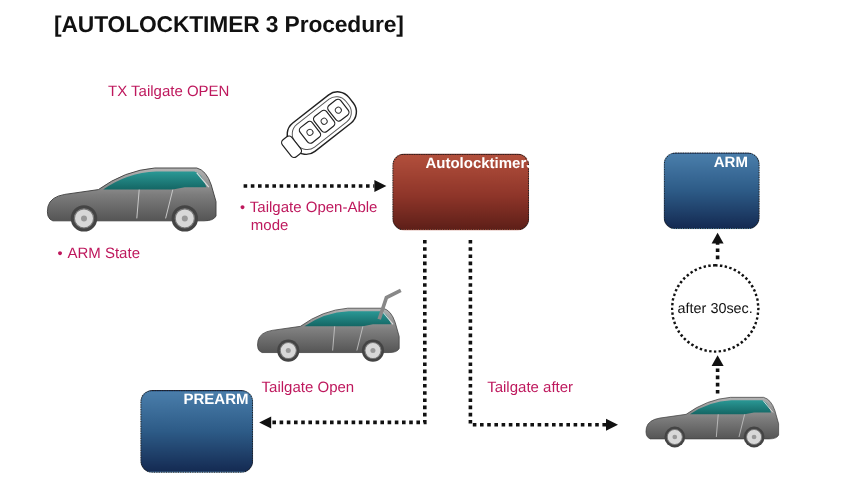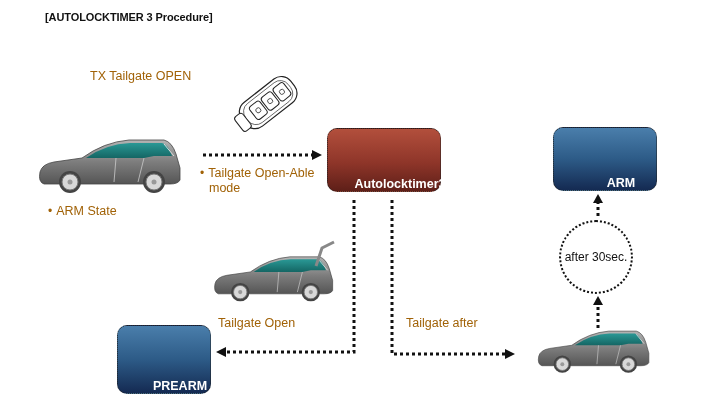--- a/index.html
+++ b/index.html
@@ -1,23 +1,23 @@
 <!DOCTYPE html>
 <html><head>
 <meta charset="utf-8">
 <style>
   html, body { margin:0; padding:0; background:#ffffff; }
   body { width:701px; height:414px; position:relative; overflow:hidden;
          font-family:"Liberation Sans", sans-serif; color:#111; }
   .abs { position:absolute; }
-  .title { left:12px; top:11px; font-size:11px; font-weight:bold; letter-spacing:-0.1px;padding-left:33px; }
-  .label { font-size:12.5px; color:#a16207; white-space:nowrap; }
+  .title { left:12px; top:11px; font-size:19px; font-weight:bold; letter-spacing:-0.1px;padding-left:33px; }
+  .label { font-size:12.5px; color:#be185d; white-space:nowrap; }
   .bullet::before { content:"\2022"; margin-right:4px; font-size:12px; }
   .box { border-radius:10px; border:1.5px dotted #222; color:#fff; font-weight:bold;
-         display:flex; align-items:flex-end; justify-content:center; font-size:12.5px; box-sizing:border-box;padding-left:32px; }
+         display:flex; align-items:flex-start; justify-content:center; font-size:12.5px; box-sizing:border-box;padding-left:32px; }
   .box-red { background:linear-gradient(#b24f3c 0%, #8e3529 55%, #5e1f18 100%); }
   .box-blue { background:linear-gradient(#4a7eab 0%, #2d5b87 50%, #142a52 100%); }
   .timer { width:74px; height:74px; border-radius:50%; border:2.5px dotted #111; box-sizing:border-box;
            display:flex; align-items:center; justify-content:center; font-size:12px; background:#fff; }
   svg.overlay { position:absolute; left:0; top:0; }
 </style>
 </head>
 <body>
 
 <div class="abs title">[AUTOLOCKTIMER 3 Procedure]</div>
@@ -70,21 +70,21 @@
   </svg>
 <div class="abs label bullet" style="left:48px;top:204px;">ARM State</div>
 
 <div class="abs label bullet" style="left:200px;top:166px;">Tailgate Open-Able</div>
 <div class="abs label" style="left:209px;top:181px;">mode</div>
 
 <div class="abs box box-red" style="left:327px;top:128px;width:114px;height:64px;">
   <span>Autolocktimer3</span>
 </div>
 
-<div class="abs box box-blue" style="left:553px;top:127px;width:104px;height:64px;">
+<div class="abs box box-blue" style="left:553px;top:127px;width:80px;height:64px;">
   <span>ARM</span>
 </div>
 
 <div class="abs box box-blue" style="left:117px;top:325px;width:94px;height:69px;">
   <span>PREARM</span>
 </div>
 
 <div class="abs timer" style="left:559px;top:220px;">
   <span>after 30sec.</span>
 </div>

